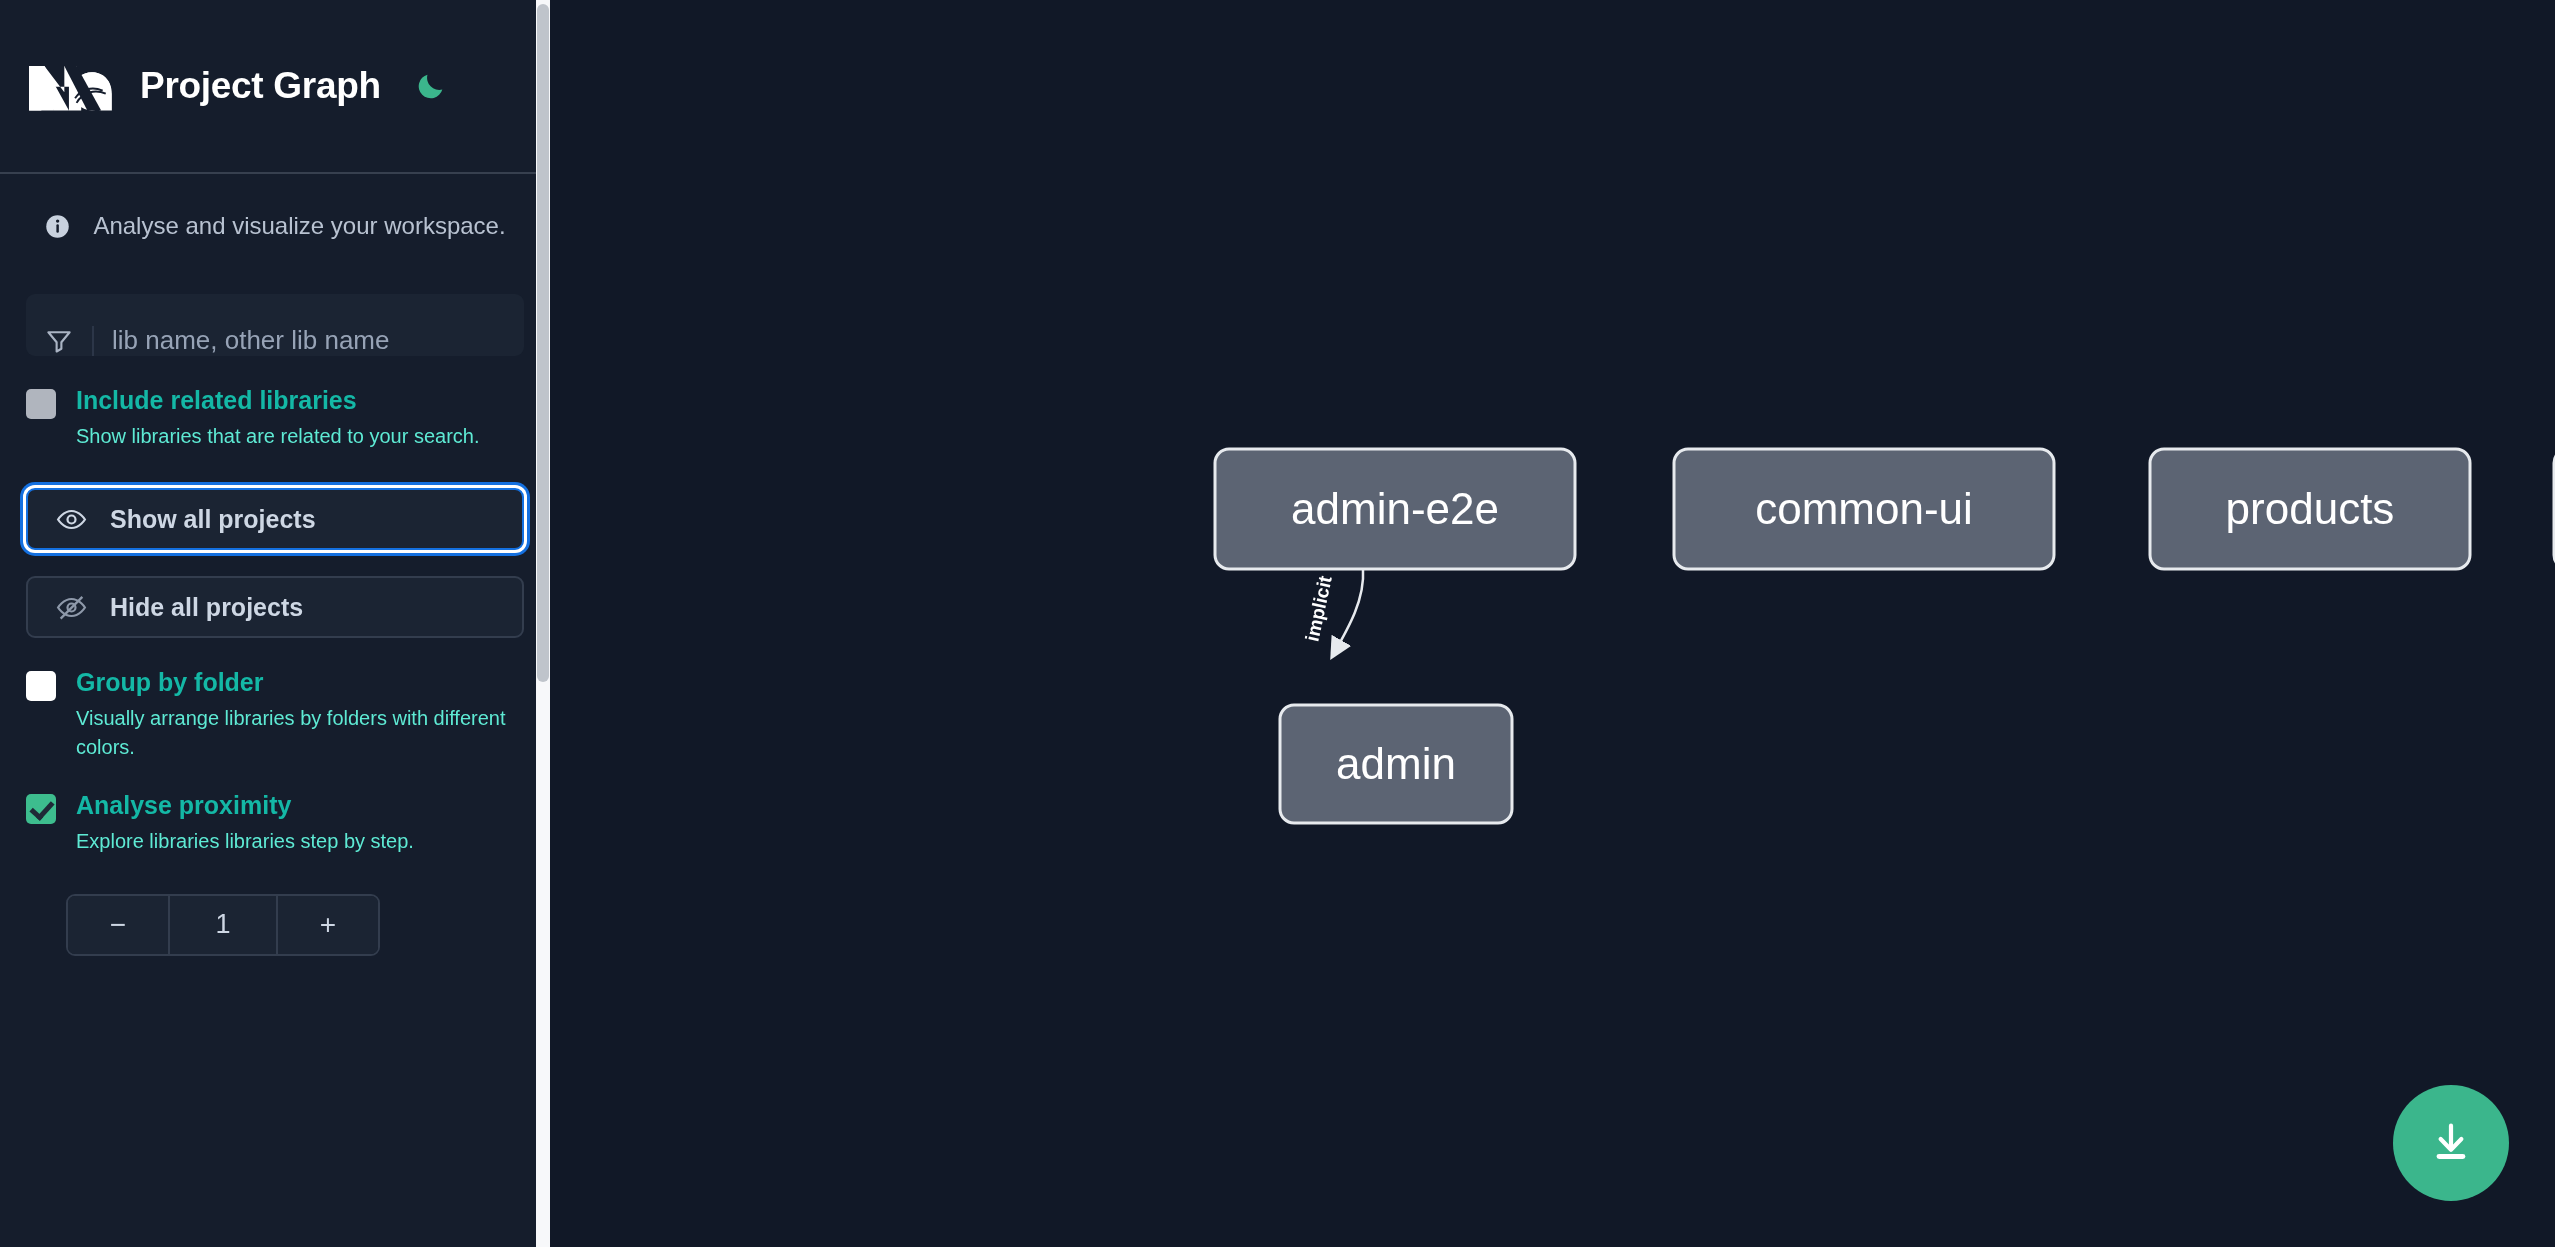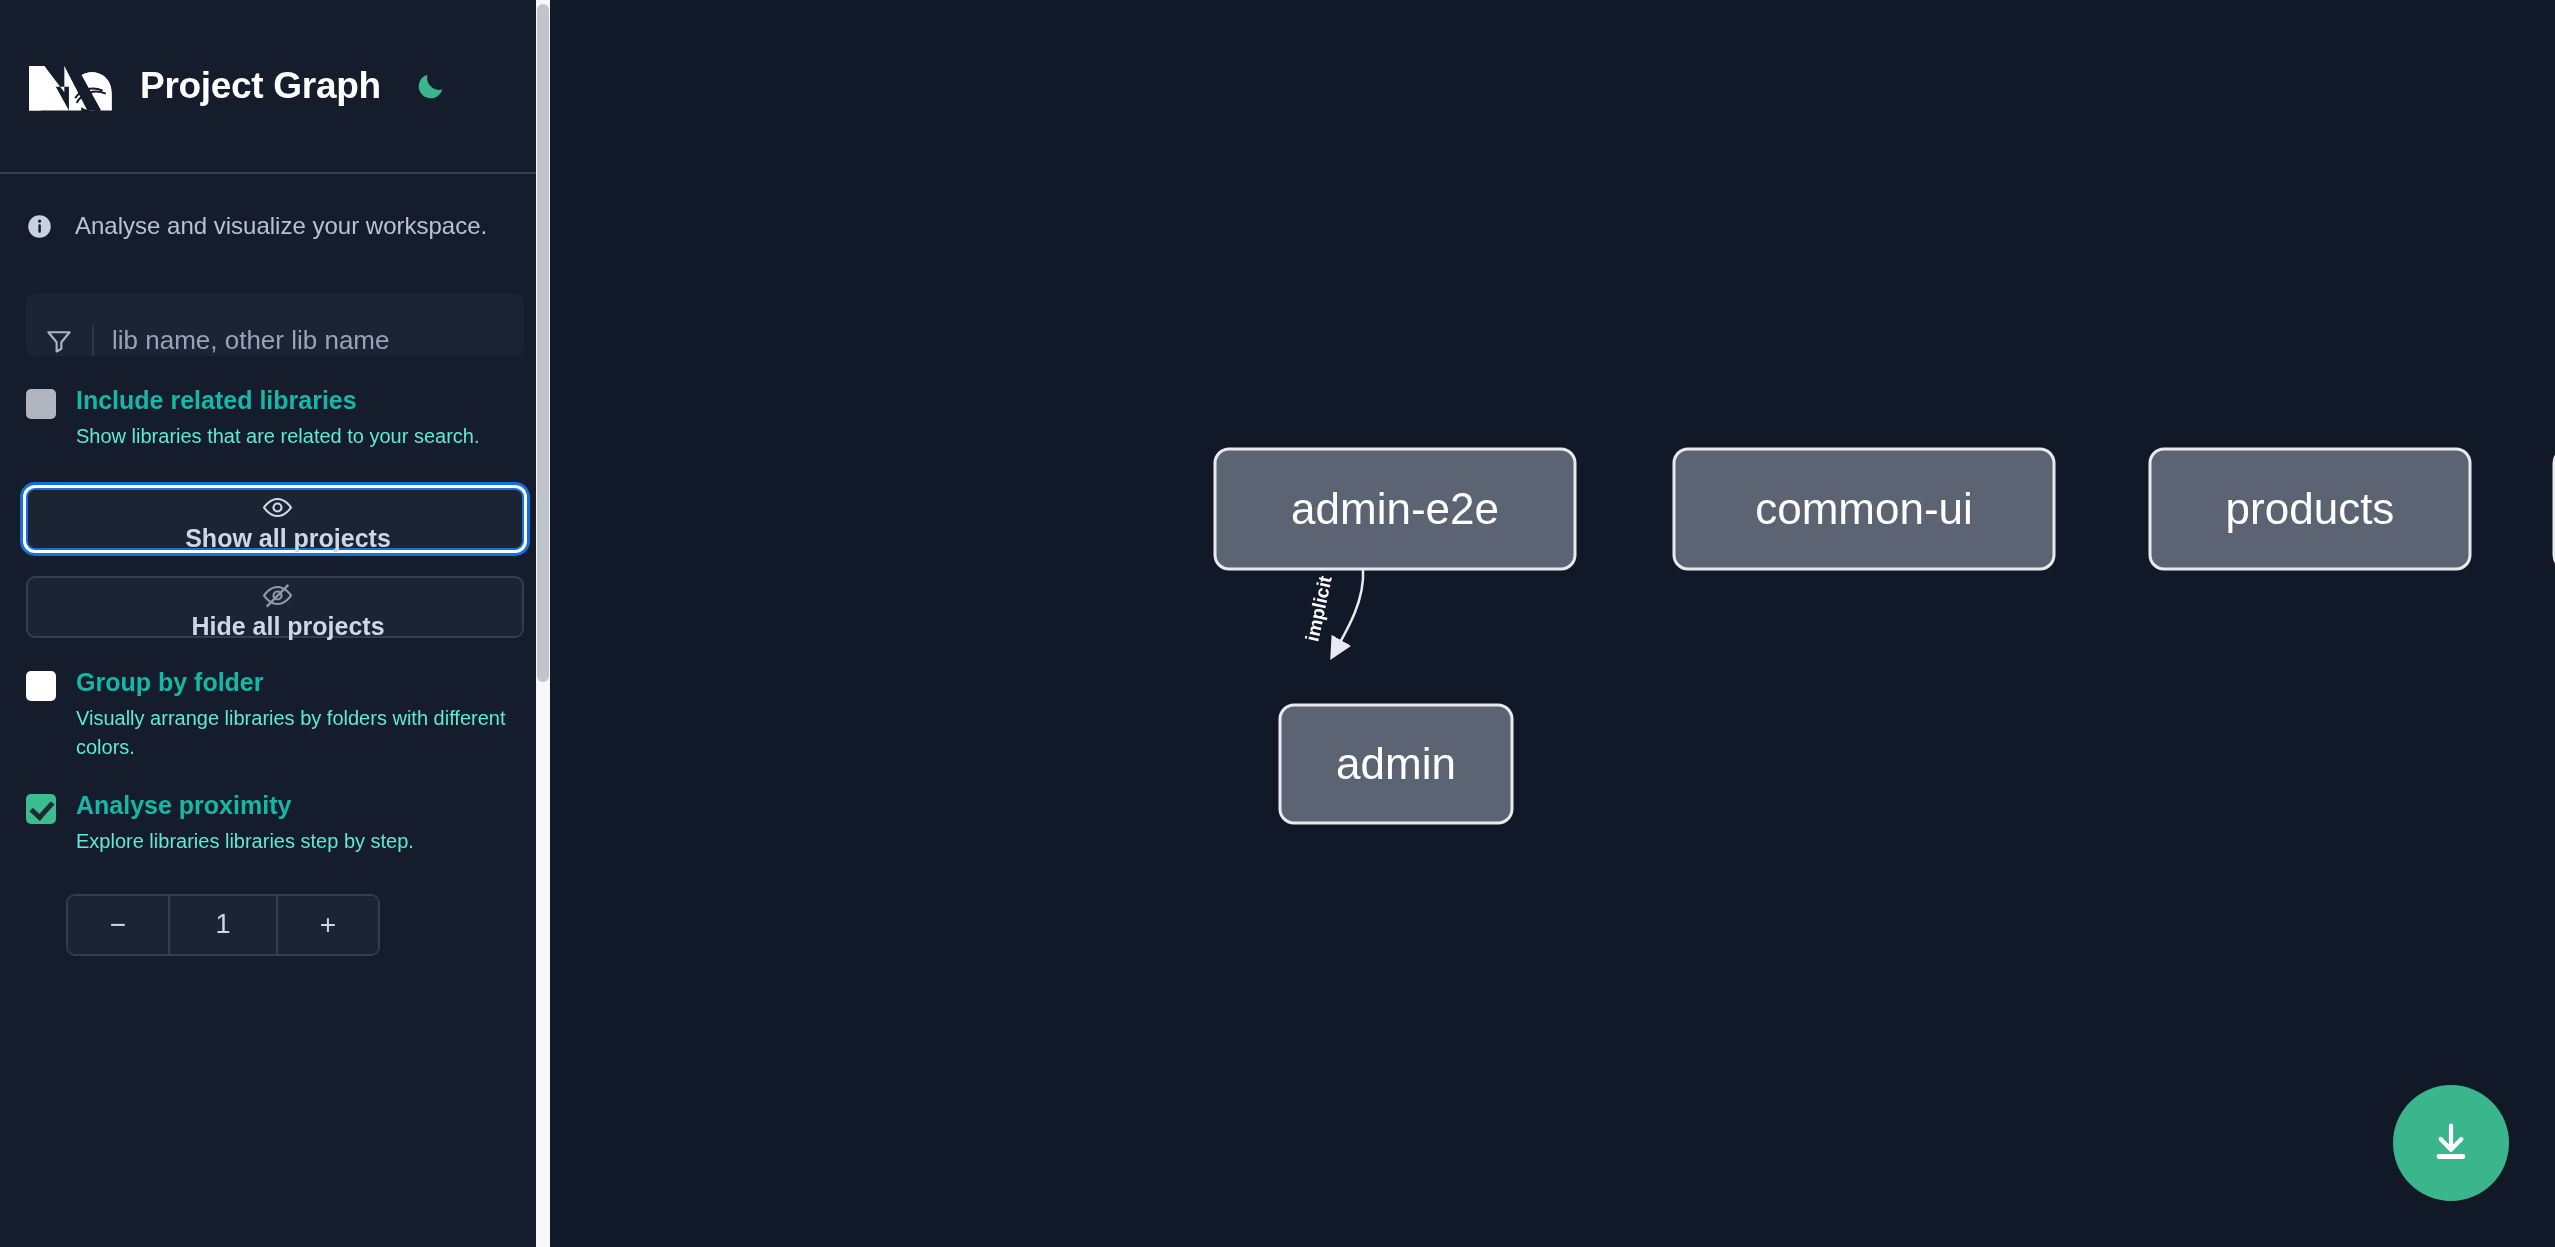--- a/index.html
+++ b/index.html
@@ -70,20 +70,21 @@
     justify-content: center;
     cursor: pointer;
   }
 
   
   .tagline-row {
     display: flex;
     align-items: center;
     padding: 16px 26px;
     height: 104px;
+    justify-content: center;
   }
   .info-icon {
     width: 27px; height: 27px;
     flex: 0 0 27px;
     margin-right: 22px;
   }
   .tagline-text {
     font-size: 24px;
     color: #b8c2d1;
     white-space: nowrap;
@@ -173,21 +174,20 @@
     background: #1b2433;
     border: 2px solid #333d4e;
     border-radius: 9px;
     color: #ced7e4;
     font-size: 25px;
     font-weight: 700;
     font-family: "Liberation Sans", sans-serif;
     padding-left: 26px;
     cursor: pointer;
     margin-bottom: 26px;
-    flex-direction: column;
   }
   .gbtn.focused {
     border-color: #1470e0;
     box-shadow: 0 0 0 3px #ffffff, 0 0 0 6px #1470e0;
   }
   .gbtn .bico {
     width: 34px; height: 34px;
     flex: 0 0 34px;
     margin-right: 22px;
     display: flex; align-items: center; justify-content: center;

